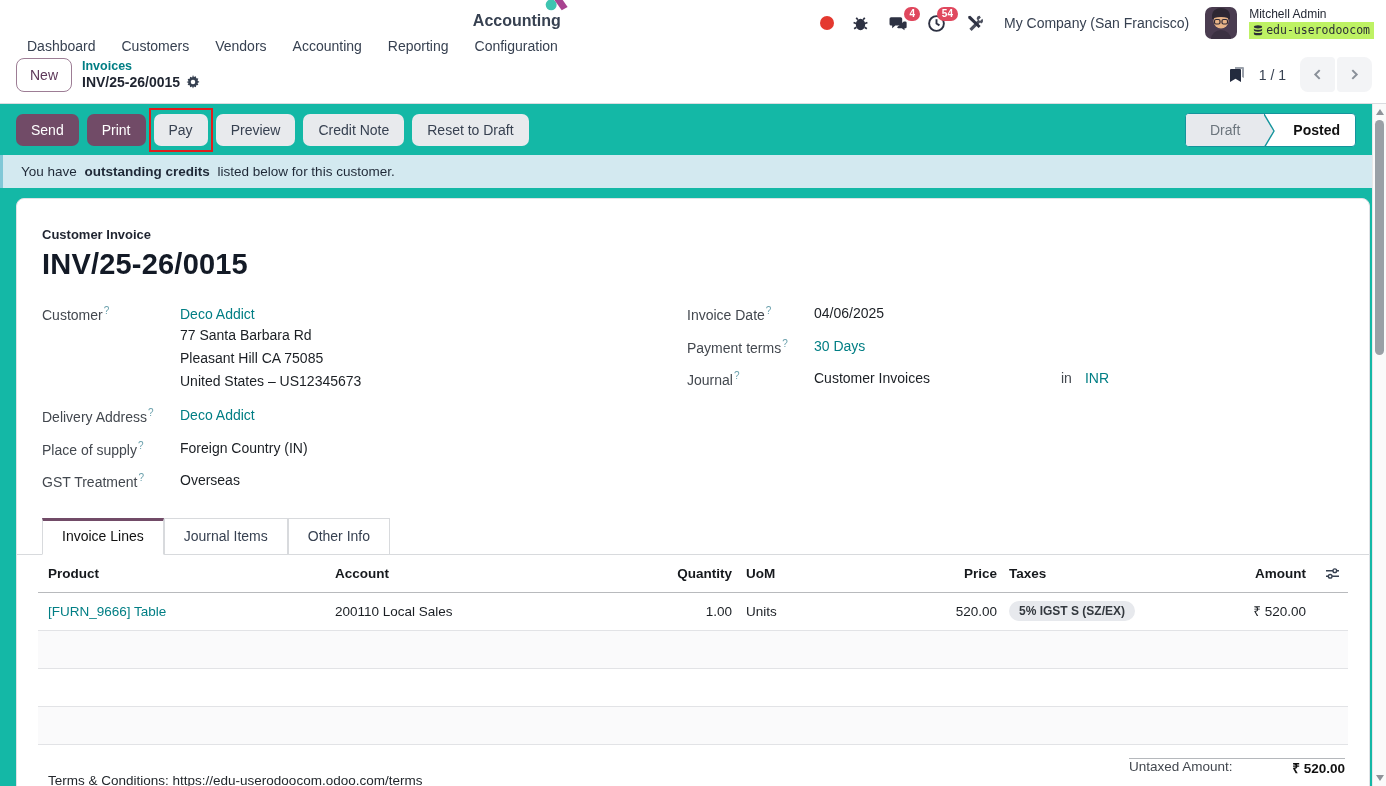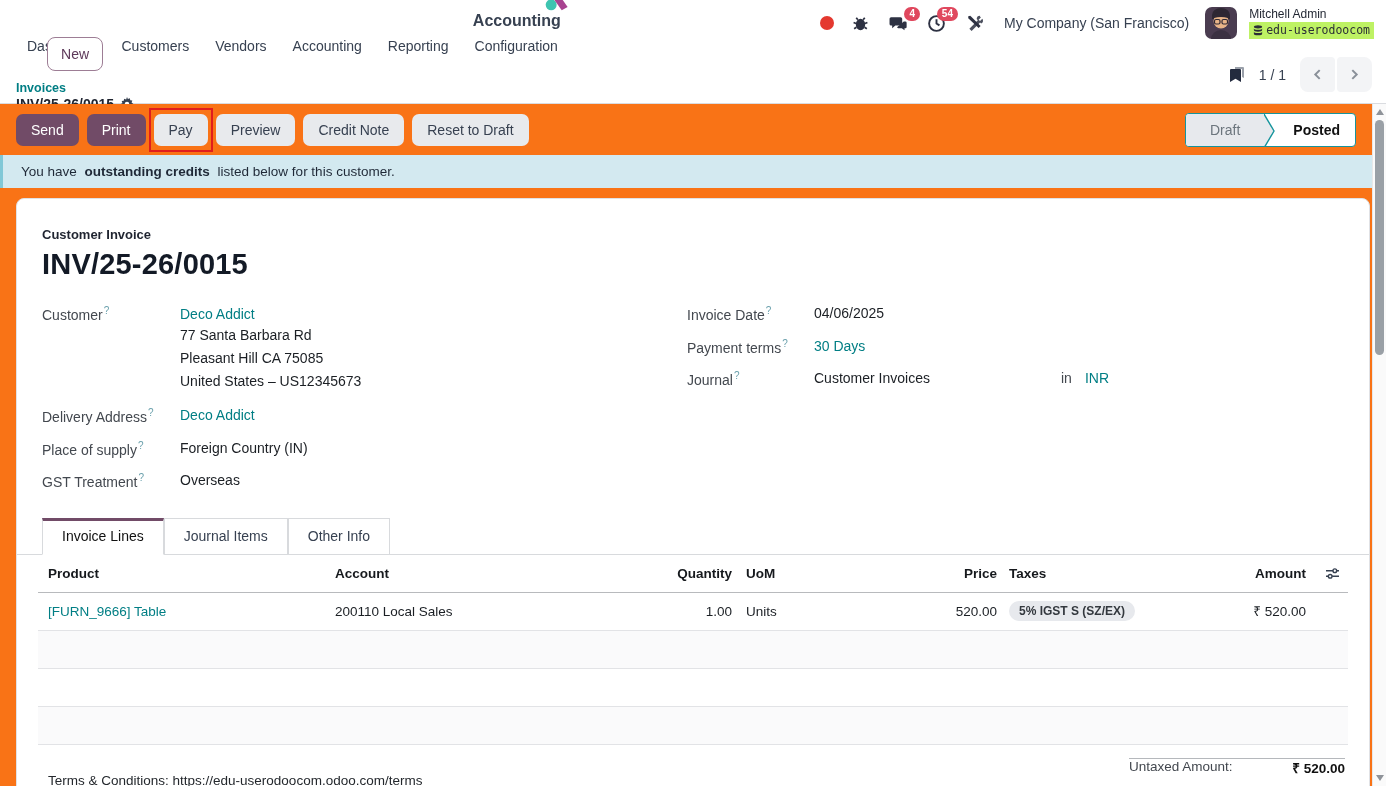--- a/index.html
+++ b/index.html
@@ -19,36 +19,36 @@
   .record-dot { width: 14px; height: 14px; border-radius: 50%; background: #e4382f; margin-right: 6px; }
   .badge { position: absolute; top: 1px; right: -4px; background: #e0485e; color: #fff; font-size: 10px; font-weight: 700; border-radius: 9px; padding: 2px 5px; line-height: 1; }
   .company { font-size: 14px; color: #374151; padding: 0 12px 0 8px; cursor: pointer; white-space: nowrap; }
   .avatar { width: 32px; height: 32px; border-radius: 7px; overflow: hidden; flex: 0 0 auto; cursor: pointer; }
   .userblock { display: flex; flex-direction: column; justify-content: center; margin-left: 8px; cursor: pointer; }
   .user-name { font-size: 12px; color: #1f2430; line-height: 1.25; }
   .db-chip { display: inline-flex; align-items: center; gap: 3px; background: #bef264; color: #2b2f36; font-family: "DejaVu Sans Mono", monospace; font-size: 11.5px; padding: 1px 4px; line-height: 1.3; }
 
   
   .cp-row { height: 58px; display: flex; align-items: center; justify-content: space-between; padding: 0 14px 0 16px; background: #fff; border-bottom: 1px solid #dadce0; }
-  .cp-left { display: flex; align-items: center; gap: 10px; flex-direction: column; }
+  .cp-left { display: flex; align-items: center; gap: 10px; }
   .btn-new { font-size: 14px; color: #5e395a; background: #fff; border: 1px solid #9d7d95; border-radius: 8px; padding: 8px 13px; cursor: pointer; font-weight: 400; }
   .crumbs { display: flex; flex-direction: column; line-height: 1.15; }
   .crumb-parent { font-size: 12.5px; color: #017e84; font-weight: 700; cursor: pointer; }
   .crumb-current { font-size: 14px; color: #1f2430; font-weight: 700; display: flex; align-items: center; gap: 6px; }
   .gear-btn { display: inline-flex; color: #374151; cursor: pointer; }
   .cp-right { display: flex; align-items: center; gap: 14px; }
   .bookmark-btn { display: inline-flex; cursor: pointer; color: #232b3e; }
   .pager-text { font-size: 14px; color: #374151; }
   .pager-btns { display: flex; gap: 2px; }
   .pager-btn { width: 35px; height: 35px; background: #f3f4f6; border: none; border-radius: 4px; display: inline-flex; align-items: center; justify-content: center; color: #8a9099; cursor: pointer; }
   .pager-btn.first { border-radius: 8px 4px 4px 8px; }
   .pager-btn.last { border-radius: 4px 8px 8px 4px; }
 
   
-  .content { position: relative; height: 682px; background: #f97316; }
+  .content { position: relative; height: 682px; background: #14b8a6; }
 
   .statusbar { height: 51px; display: flex; align-items: center; justify-content: space-between; padding: 0 30px 0 16px; }
   .sb-left { display: flex; align-items: center; gap: 8px; }
   .btn { font-size: 14px; border: none; border-radius: 7px; padding: 8px 15px; cursor: pointer; white-space: nowrap; }
   .btn-primary { background: #714b67; color: #fff; }
   .btn-secondary { background: #e8eaed; color: #374151; }
   .pay-wrap { position: relative; display: inline-block; }
   .annotation-box { position: absolute; left: -5px; top: -6px; right: -5px; bottom: -6px; border: 2px solid #e01d1d; pointer-events: none; }
 
   .statuswidget { display: flex; align-items: stretch; border: 1px solid #15949c; border-radius: 4px; background: #fff; overflow: hidden; height: 34px; }

